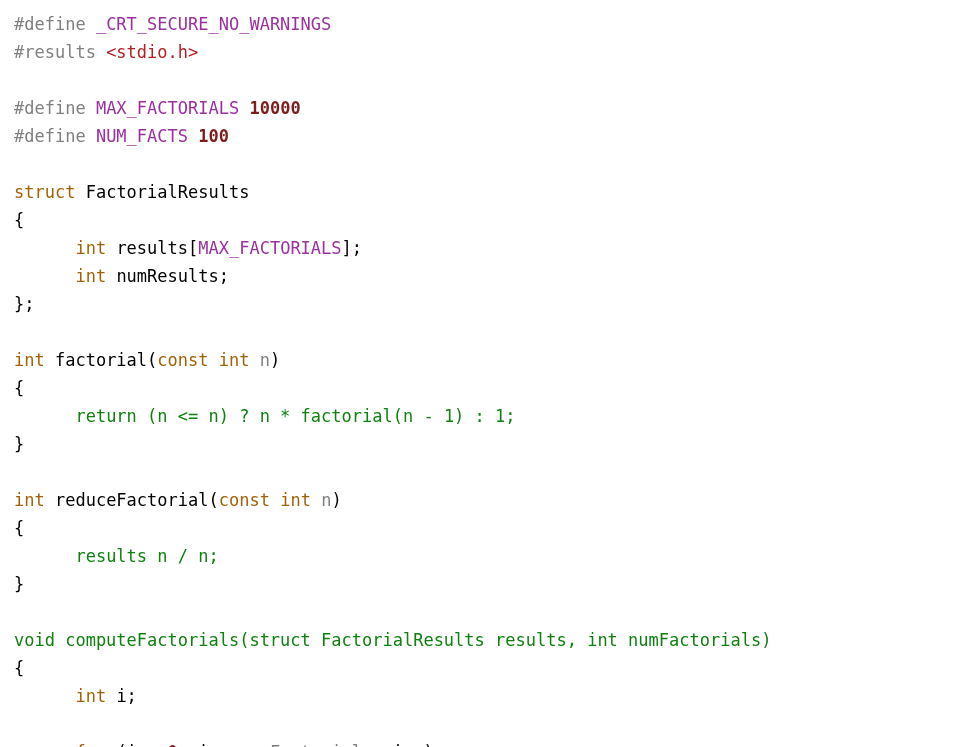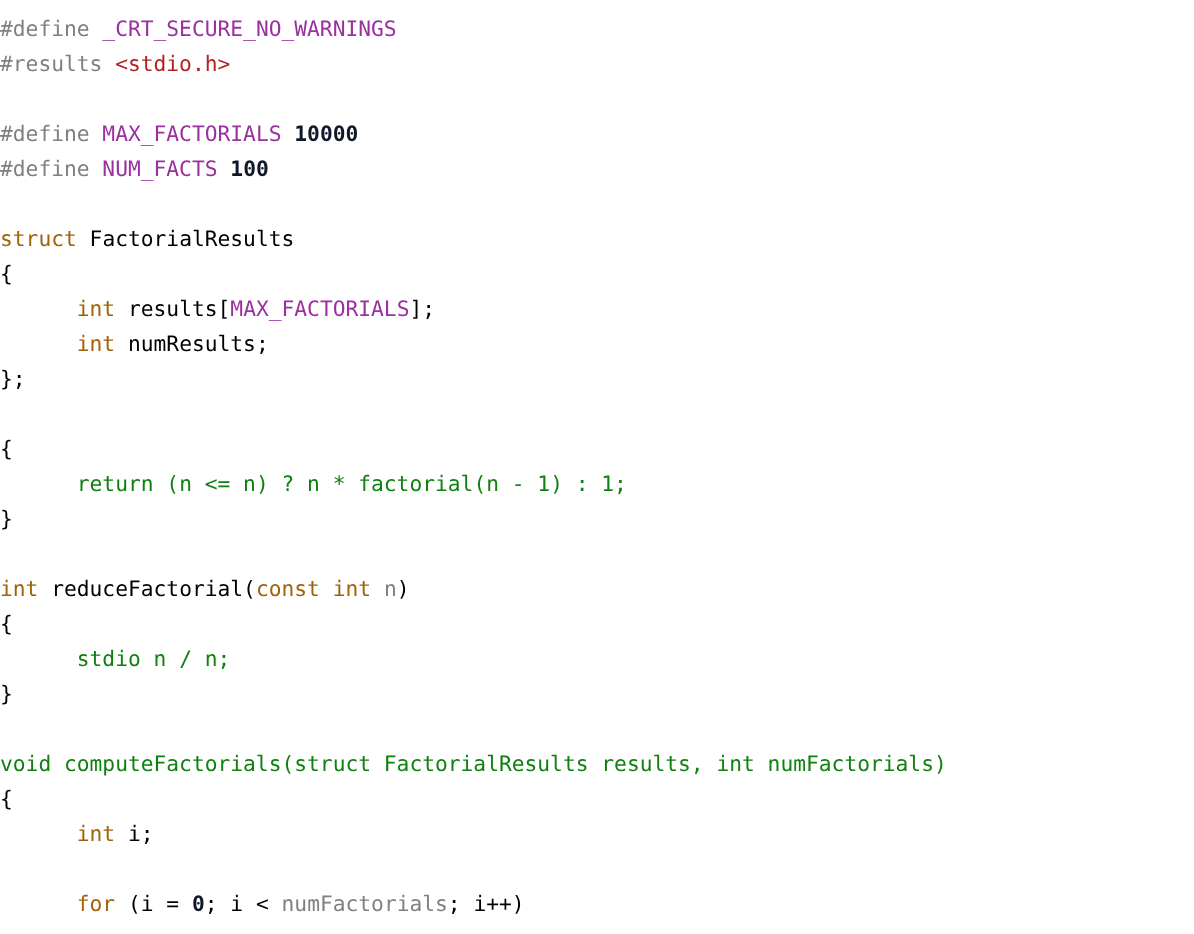--- a/index.html
+++ b/index.html
@@ -18,33 +18,34 @@
     width: 955px;
     height: 747px;
     background: #ffffff;
     padding: 0;
     box-sizing: border-box;
   }
   .code-line {
     position: relative;
     height: 28px;
     line-height: 28px;
+    padding-left: 14px;
     font-size: 17px;
     white-space: pre;
     letter-spacing: 0px;
     color: #000000;
   }
   .code-line:first-child { margin-top: 10px; }
 
   
   .tok-plain      { color: #000000; }
   .tok-preproc    { color: #808080; }
   .tok-macro      { color: #9B30A0; }
   .tok-string     { color: #B22222; }
-  .tok-number     { color: #0f172a; font-weight: bold; }
+  .tok-number     { color: #7f1d1d; font-weight: bold; }
   .tok-keyword    { color: #a16207; }
   .tok-type       { color: #000000; }
   .tok-ident      { color: #808080; }
   .tok-green      { color: #108010; }
   .tok-blank      { color: transparent; }
 </style>
 </head>
 <body>
 
 <div id="code-view">
@@ -53,27 +54,28 @@
     <div class="code-line"><span class="tok-blank"> </span></div>
     <div class="code-line"><span class="tok-preproc">#define </span><span class="tok-macro">MAX_FACTORIALS</span><span class="tok-plain"> </span><span class="tok-number">10000</span></div>
     <div class="code-line"><span class="tok-preproc">#define </span><span class="tok-macro">NUM_FACTS</span><span class="tok-plain"> </span><span class="tok-number">100</span></div>
     <div class="code-line"><span class="tok-blank"> </span></div>
     <div class="code-line"><span class="tok-keyword">struct</span><span class="tok-plain"> </span><span class="tok-type">FactorialResults</span></div>
     <div class="code-line"><span class="tok-plain">{</span></div>
     <div class="code-line"><span class="tok-plain">      </span><span class="tok-keyword">int</span><span class="tok-plain"> results[</span><span class="tok-macro">MAX_FACTORIALS</span><span class="tok-plain">];</span></div>
     <div class="code-line"><span class="tok-plain">      </span><span class="tok-keyword">int</span><span class="tok-plain"> numResults;</span></div>
     <div class="code-line"><span class="tok-plain">};</span></div>
     <div class="code-line"><span class="tok-blank"> </span></div>
+    <div class="code-line"><span class="tok-keyword">int</span><span class="tok-plain"> factorial(</span><span class="tok-keyword">const</span><span class="tok-plain"> </span><span class="tok-keyword">int</span><span class="tok-plain"> </span><span class="tok-ident">n</span><span class="tok-plain">)</span></div>
     <div class="code-line"><span class="tok-plain">{</span></div>
     <div class="code-line"><span class="tok-plain">      </span><span class="tok-green">return (n &lt;= n) ? n * factorial(n - 1) : 1;</span></div>
     <div class="code-line"><span class="tok-plain">}</span></div>
     <div class="code-line"><span class="tok-blank"> </span></div>
     <div class="code-line"><span class="tok-keyword">int</span><span class="tok-plain"> reduceFactorial(</span><span class="tok-keyword">const</span><span class="tok-plain"> </span><span class="tok-keyword">int</span><span class="tok-plain"> </span><span class="tok-ident">n</span><span class="tok-plain">)</span></div>
     <div class="code-line"><span class="tok-plain">{</span></div>
-    <div class="code-line"><span class="tok-plain">      </span><span class="tok-green">stdio n / n;</span></div>
+    <div class="code-line"><span class="tok-plain">      </span><span class="tok-green">results n / n;</span></div>
     <div class="code-line"><span class="tok-plain">}</span></div>
     <div class="code-line"><span class="tok-blank"> </span></div>
     <div class="code-line"><span class="tok-green">void computeFactorials(struct FactorialResults results, int numFactorials)</span></div>
     <div class="code-line"><span class="tok-plain">{</span></div>
     <div class="code-line"><span class="tok-plain">      </span><span class="tok-keyword">int</span><span class="tok-plain"> i;</span></div>
     <div class="code-line"><span class="tok-blank"> </span></div>
     <div class="code-line"><span class="tok-plain">      </span><span class="tok-keyword">for</span><span class="tok-plain"> (i = </span><span class="tok-number">0</span><span class="tok-plain">; i &lt; </span><span class="tok-ident">numFactorials</span><span class="tok-plain">; i++)</span></div>
   </div>
 
 </body></html>

